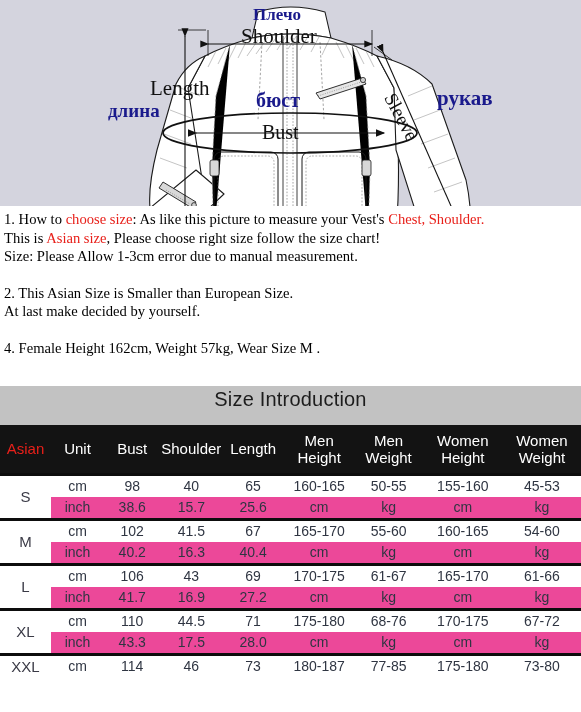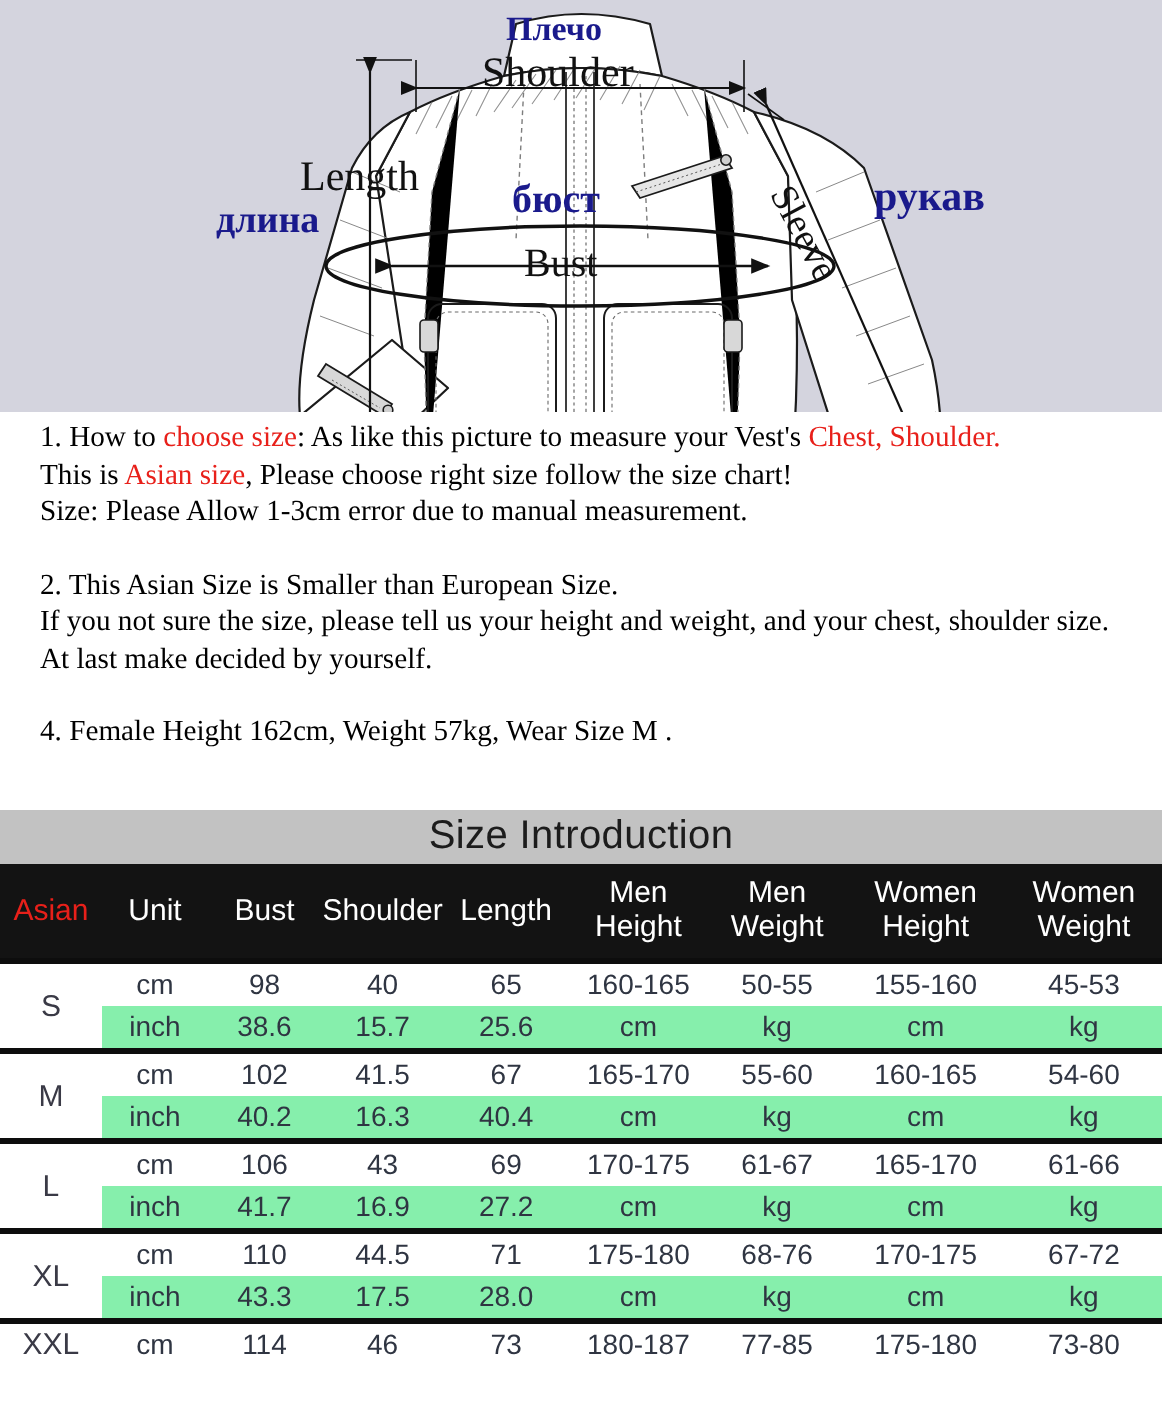--- a/index.html
+++ b/index.html
@@ -40,40 +40,40 @@
   .lbl-hem-en      { left: 263px; top: 232px; font-size: 20px; text-align: center; }
   .lbl-sleeve-ru   { left: 437px; top: 88px; font-size: 21px; }
   .lbl-sleeve-en   {
     left: 398px; top: 90px; font-size: 19px;
     transform: rotate(62deg);
     transform-origin: left top;
   }
 
   
   .notes {
-    padding: 4px 4px 0 20px;
+    padding: 4px 4px 0 4px;
     font-size: 14.6px;
     line-height: 18.5px;
     color: #000000;
     font-family: "Liberation Serif", serif;
   }
   .notes .hl { color: #e8201a; }
   .notes p { margin: 0; }
   .notes .gap { height: 18px; }
 
   
   .table-wrap { margin-top: 6px; }
   .title-bar {
     background: #c2c2c2;
     color: #1c1c1c;
     text-align: center;
     font-family: "Liberation Sans", sans-serif;
     font-size: 20px;
     line-height: 27px;
-    height: 27px;
+    height: 39px;
     letter-spacing: 0.2px;
     margin-top: 29px;
   }
   table.size {
     width: 581px;
     border-collapse: collapse;
     table-layout: fixed;
     font-family: "Liberation Sans", sans-serif;
   }
   table.size th, table.size td {
@@ -92,21 +92,21 @@
   }
   thead th.asian { color: #e8201a; }
 
   tbody td {
     color: #2f3542;
     font-size: 14px;
     height: 21px;
     line-height: 21px;
   }
   tr.r-cm  td { background: #ffffff; }
-  tr.r-in  td { background: #86efac; }
+  tr.r-in  td { background: #ec4899; }
   tbody td.sz {
     background: #ffffff !important;
     font-size: 15px;
     color: #3a3a46;
   }
   tr.r-cm td.topline { border-top: 3px solid #0d0d0d; }
 
   
   col.c-size { width: 47px; }
   col.c-unit { width: 49px; }
@@ -235,21 +235,20 @@
   <span class="lbl lbl-en lbl-sleeve-en">Sleeve</span>
   <span class="lbl lbl-ru lbl-sleeve-ru">рукав</span>
 </div>
 
 <div class="notes">
   <p><span>1. How to </span><span class="hl">choose size</span><span>: As like this picture to measure your Vest's </span><span class="hl">Chest, Shoulder.</span></p>
   <p><span>This is </span><span class="hl">Asian size</span><span>, Please choose right size follow the size chart!</span></p>
   <p>Size: Please Allow 1-3cm error due to manual measurement.</p>
   <div class="gap"></div>
   <p>2.   This Asian Size is Smaller than European Size.</p>
-  <p>If you not sure the size, please tell us your height and weight, and your chest, shoulder size.</p>
   <p>At last make decided by yourself.</p>
   <div class="gap"></div>
   <p>4. Female Height 162cm, Weight 57kg, Wear Size M .</p>
 </div>
 
 <div class="table-wrap">
   <div class="title-bar">Size Introduction</div>
 
   <table class="size">
     <colgroup>

